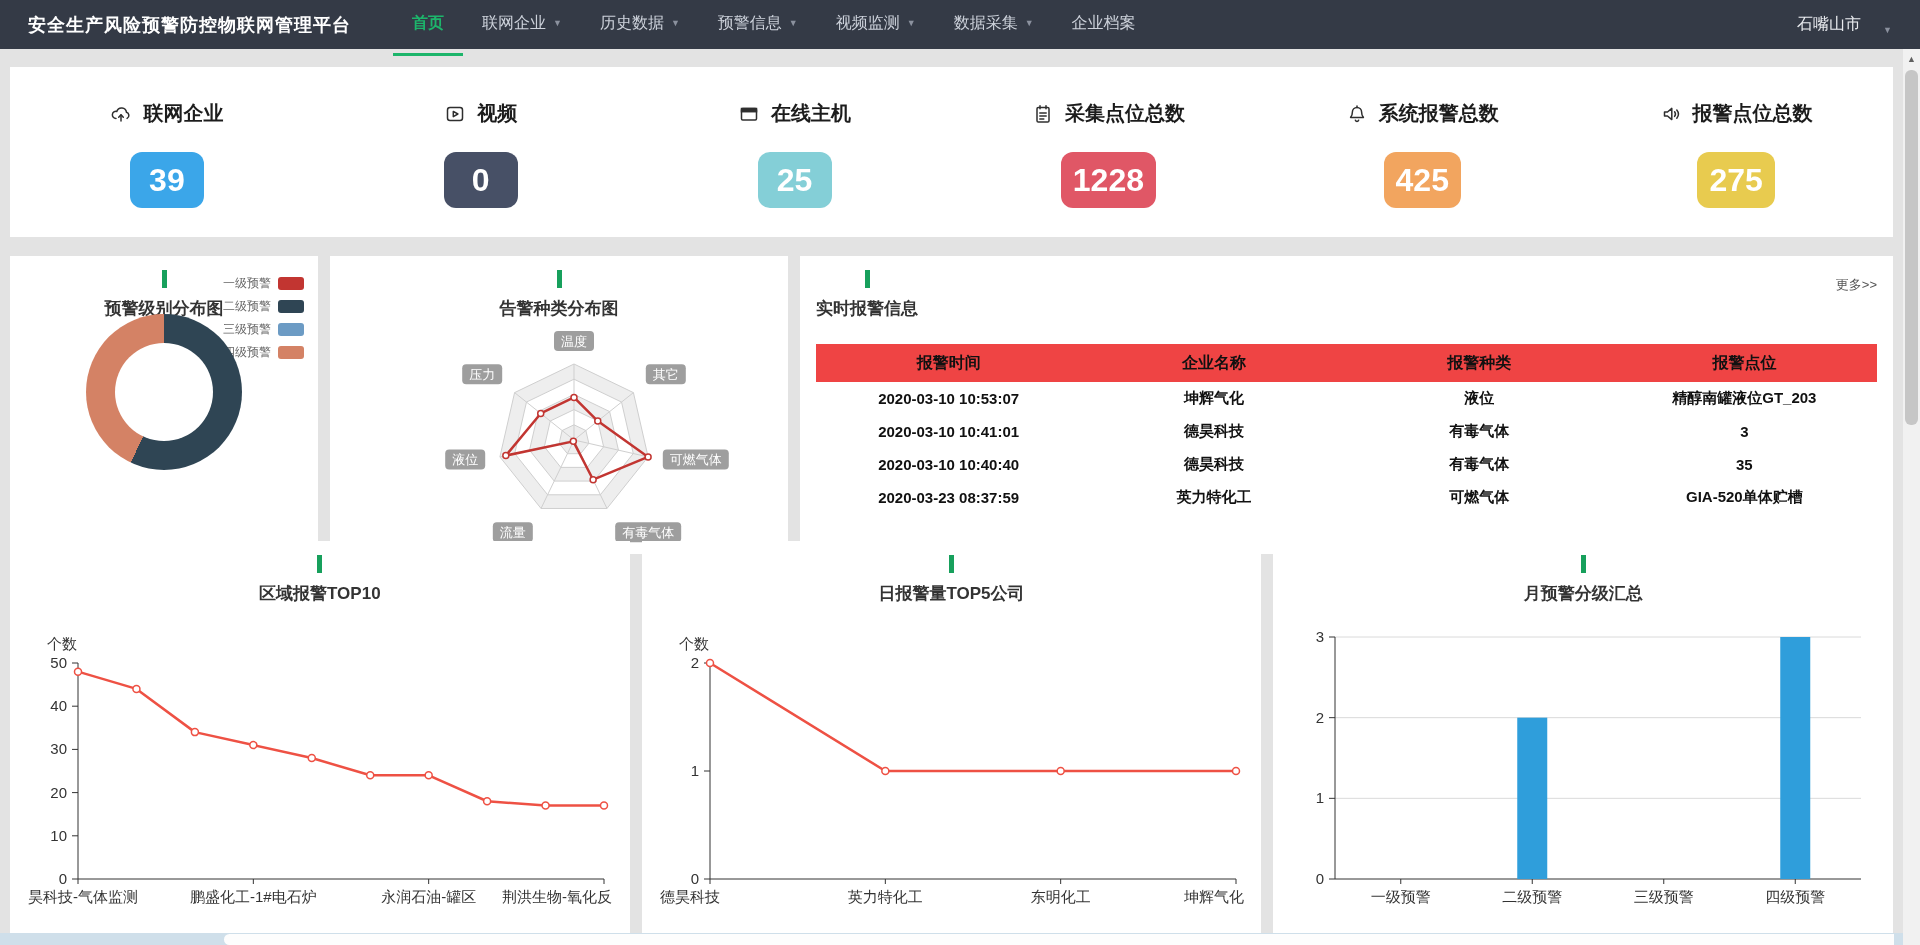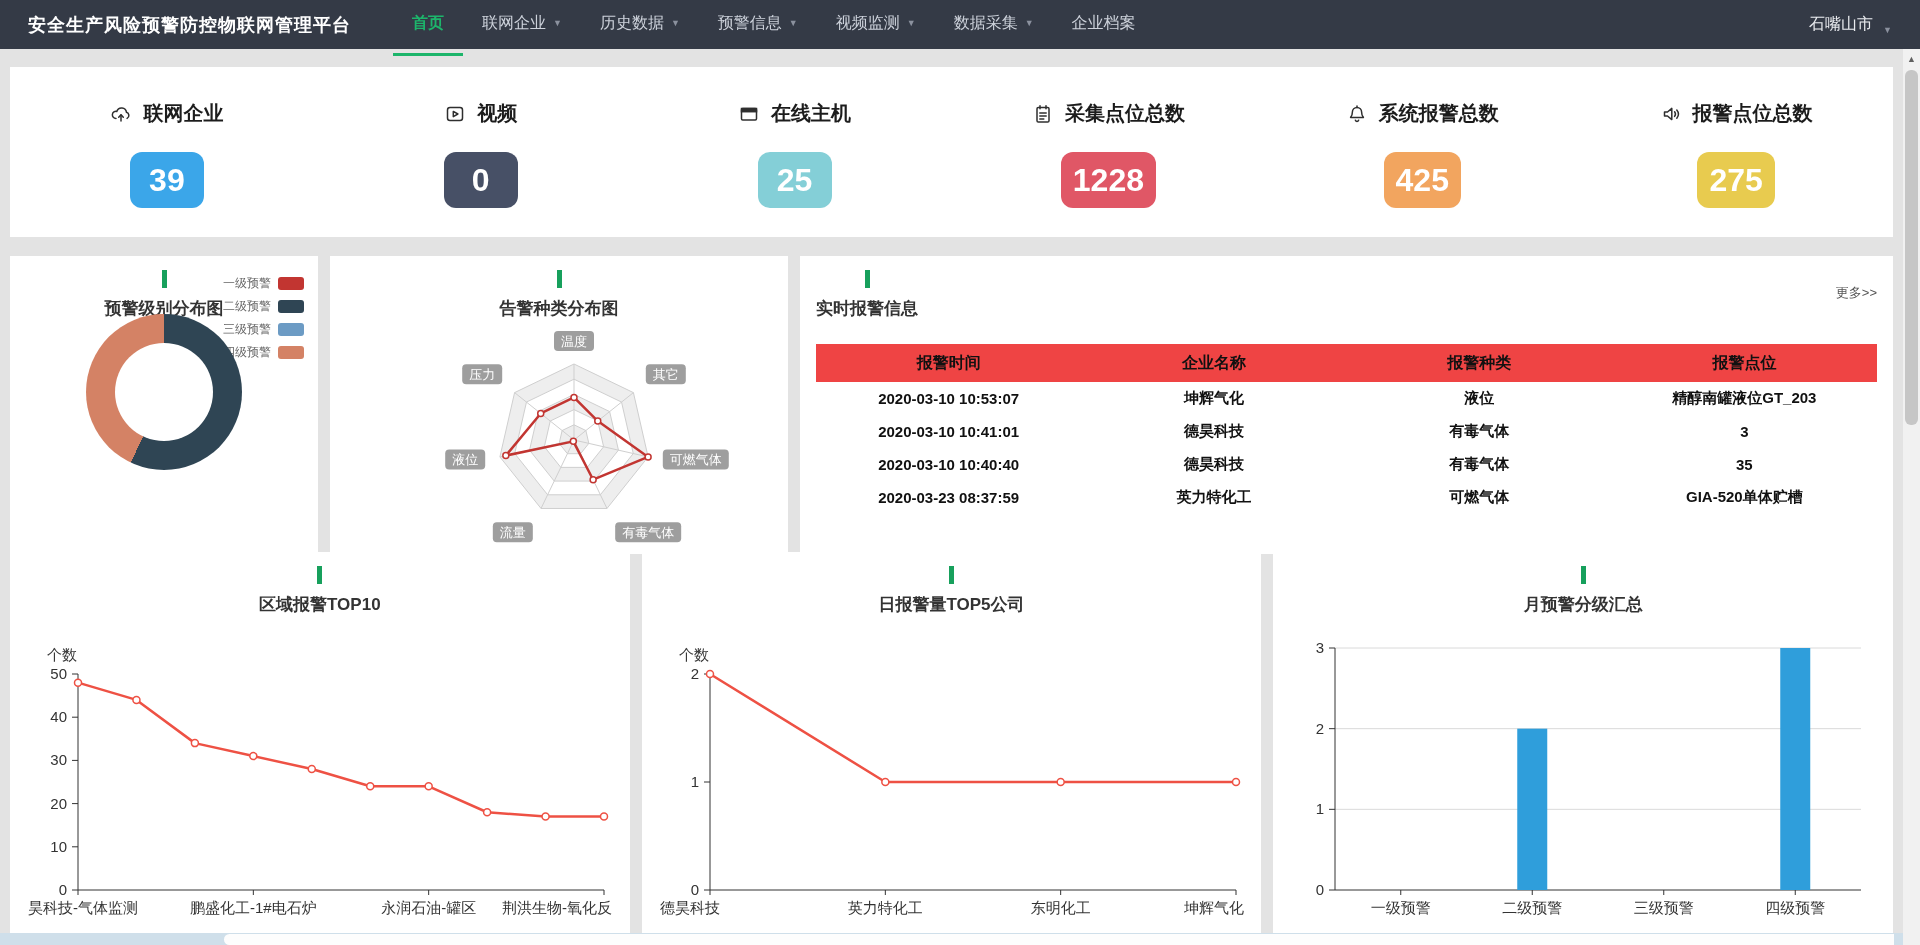--- a/index.html
+++ b/index.html
@@ -11,44 +11,44 @@
     --accent:#1db56b; --accent-dark:#17a05c;
   }
   
   .nav { height:49px; background:#343a46; display:flex; align-items:center; padding:0 28px; }
   .nav-title { font-size:18px; font-weight:bold; color:#ffffff; letter-spacing:1px; white-space:nowrap; }
   .nav-menu { display:flex; margin-left:42px; height:63px;font-family:Liberation Serif, serif; }
   .nav-item { display:flex; align-items:center; gap:7px; padding:0 19px; font-size:16px;
               color:#cdd2db; cursor:pointer; border-bottom:3px solid transparent; white-space:nowrap; }
   .nav-item.active { color:var(--accent); border-bottom-color:var(--accent); font-weight:bold; }
   .caret { font-size:9px; color:#8b919e; }
-  .nav-region { margin-left:auto; display:flex; align-items:flex-end; gap:10px; font-size:16px; color:#e9ebef; cursor:pointer; }
+  .nav-region { margin-left:auto; display:flex; align-items:flex-end; gap:22px; font-size:16px; color:#e9ebef; cursor:pointer; }
   
   .stats { display:grid; grid-template-columns:repeat(6,1fr); margin:18px 27px 0 10px; height:170px; }
   .stat-card { background:#fff; display:flex; flex-direction:column; align-items:center; padding-top:33px; }
   .stat-head { display:flex; align-items:center; gap:11px; font-size:20px; font-weight:bold; color:#1c1c1c; }
   .stat-head svg { display:block; }
   .stat-badge { margin-top:25px; min-width:74px; padding:0 12px; height:56px; border-radius:12px;
                 color:#fff; font-size:32px; font-weight:bold; display:flex; align-items:center; justify-content:center; }
   
   .row2 { display:grid; grid-template-columns:308px 458px 1fr; gap:12px; margin:19px 27px 0 10px; height:270px; }
-  .row3 { display:grid; grid-template-columns:repeat(3,1fr); gap:12px; margin:26px 27px 0 10px; height:363px; }
+  .row3 { display:grid; grid-template-columns:repeat(3,1fr); gap:12px; margin:15px 27px 0 10px; height:363px; }
   .panel { background:#fff; padding:14px 16px; position:relative; }
   .panel-title { display:flex; align-items:center; gap:9px; font-size:17px; font-weight:bold; color:#333;flex-direction:column; }
   .tmark { width:5px; height:18px; background:var(--accent-dark); flex:0 0 auto; }
   
   .legend { position:absolute; top:16px; right:14px; }
   .lg-item { display:flex; align-items:center; justify-content:flex-end; gap:7px; height:23px;
              font-size:12px; color:#666; cursor:pointer; }
   .lg-marker { width:26px; height:13px; border-radius:3px; flex:0 0 auto; }
   .donut { position:absolute; left:76px; top:58px; width:156px; height:156px; border-radius:50%; }
   .donut::after { content:""; position:absolute; inset:29px; background:#fff; border-radius:50%; }
   
   .alarm-head { display:flex; justify-content:space-between; align-items:flex-start; }
-  .more { font-size:13px; color:#555; cursor:pointer; margin-top:14px; }
+  .more { font-size:13px; color:#555; cursor:pointer; margin-top:6px; }
   .alarm-table { width:100%; margin-top:24px; border-collapse:collapse; table-layout:fixed; }
   .alarm-table th { background:#ef4444; height:38px; font-size:16px; font-weight:bold; color:#111; text-align:center; }
   .alarm-table td { height:33px; text-align:center; font-size:15px; font-weight:bold; color:#111; }
   
   svg.chart { overflow:visible; display:block; margin-top:8px; }
   .tick { font-size:15px; fill:#333; }
   
   .footer-strip { position:absolute; left:0; right:0; bottom:0; height:12px; background:#cfdfea; }
   .footer-inner { position:absolute; left:224px; right:26px; top:1px; height:11px; background:#fdfdfd; border-radius:6px 0 0 6px; }
   .vscroll { position:absolute; right:0; top:49px; bottom:0; width:17px; background:#f1f1f1; }

